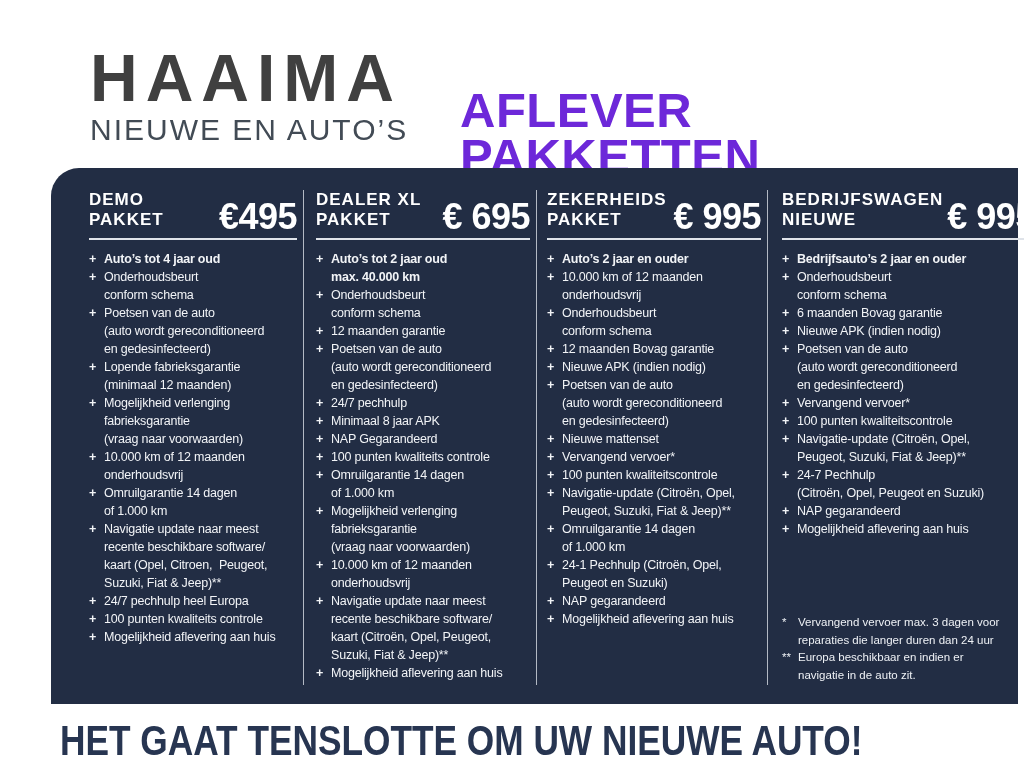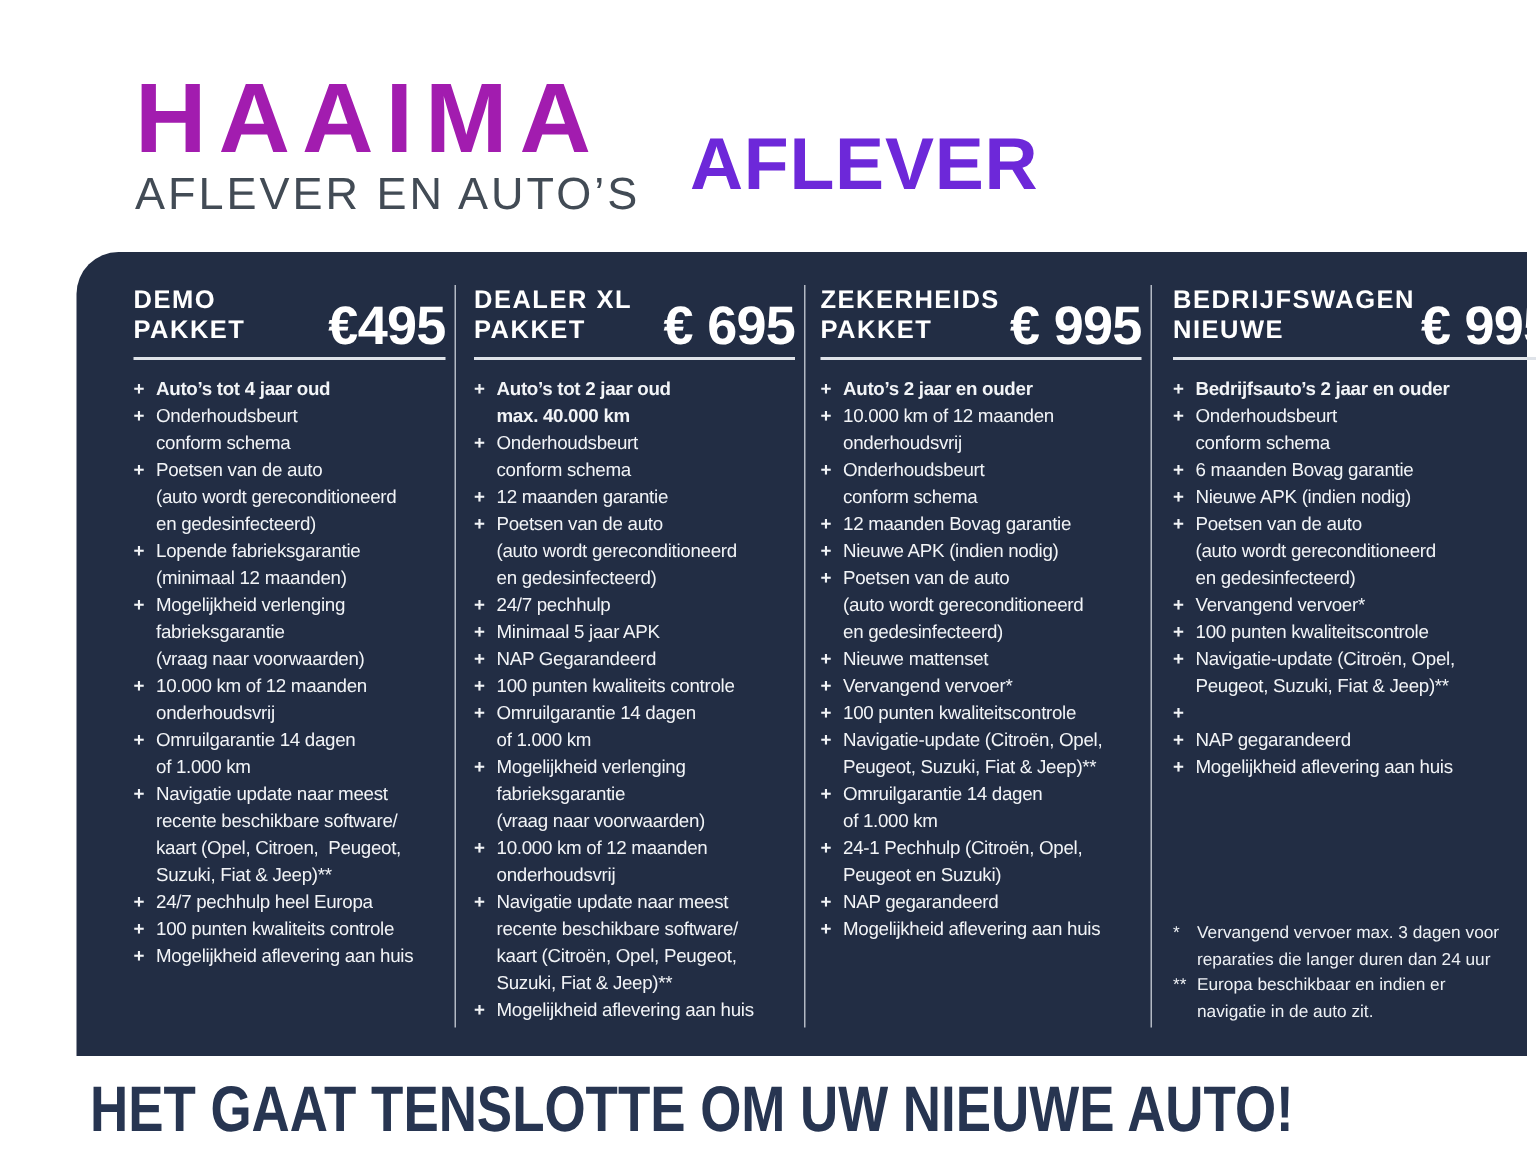--- a/index.html
+++ b/index.html
@@ -9,21 +9,21 @@
     background: #ffffff;
     position: relative;
     overflow: hidden;
   }
   .page { position: absolute; inset: 0; }
 
   
   .brand { position: absolute; left: 90px; top: 48px; }
   .brand-name {
     font-size: 66px; font-weight: 800; letter-spacing: 8px;
-    color: #a21caf; line-height: 60px; white-space: nowrap;
+    color: #404040; line-height: 60px; white-space: nowrap;
   }
   .brand-sub {
     font-size: 30px; font-weight: 400; letter-spacing: 2px;
     color: #424b55; margin-top: 5px; white-space: nowrap;
   }
   .page-title {
     position: absolute; left: 460px; top: 56px;
     font-size: 49px; font-weight: 800; color: #6d28d9;
     line-height: 46px; letter-spacing: 0.5px; margin-top: 31px;
   }
@@ -87,25 +87,26 @@
     transform: scaleX(0.82); transform-origin: left center;
   }
 </style>
 </head>
 <body>
 
 <div class="page">
 
   <div class="brand">
     <div class="brand-name">HAAIMA</div>
-    <div class="brand-sub">AFLEVER EN AUTO’S</div>
+    <div class="brand-sub">NIEUWE EN AUTO’S</div>
   </div>
 
   <div class="page-title">
     <div>AFLEVER</div>
+    <div>PAKKETTEN</div>
   </div>
 
   <div class="packages-panel">
       <div class="package-column c0">
         <div class="pkg-header">
           <div class="pkg-name">DEMO
 PAKKET</div>
           <div class="pkg-price">€495</div>
         </div>
         <hr class="pkg-rule">
@@ -195,21 +196,21 @@
             <span class="item-text">Poetsen van de auto
 (auto wordt gereconditioneerd
 en gedesinfecteerd)</span>
           </div>
           <div class="pkg-item">
             <span class="plus">+</span>
             <span class="item-text">24/7 pechhulp</span>
           </div>
           <div class="pkg-item">
             <span class="plus">+</span>
-            <span class="item-text">Minimaal 5 jaar APK</span>
+            <span class="item-text">Minimaal 8 jaar APK</span>
           </div>
           <div class="pkg-item">
             <span class="plus">+</span>
             <span class="item-text">NAP Gegarandeerd</span>
           </div>
           <div class="pkg-item">
             <span class="plus">+</span>
             <span class="item-text">100 punten kwaliteits controle</span>
           </div>
           <div class="pkg-item">
@@ -355,20 +356,22 @@
             <span class="plus">+</span>
             <span class="item-text">100 punten kwaliteitscontrole</span>
           </div>
           <div class="pkg-item">
             <span class="plus">+</span>
             <span class="item-text">Navigatie-update (Citroën, Opel,
 Peugeot, Suzuki, Fiat &amp; Jeep)**</span>
           </div>
           <div class="pkg-item">
             <span class="plus">+</span>
+            <span class="item-text">24-7 Pechhulp
+(Citroën, Opel, Peugeot en Suzuki)</span>
           </div>
           <div class="pkg-item">
             <span class="plus">+</span>
             <span class="item-text">NAP gegarandeerd</span>
           </div>
           <div class="pkg-item">
             <span class="plus">+</span>
             <span class="item-text">Mogelijkheid aflevering aan huis</span>
           </div>
         </div>

